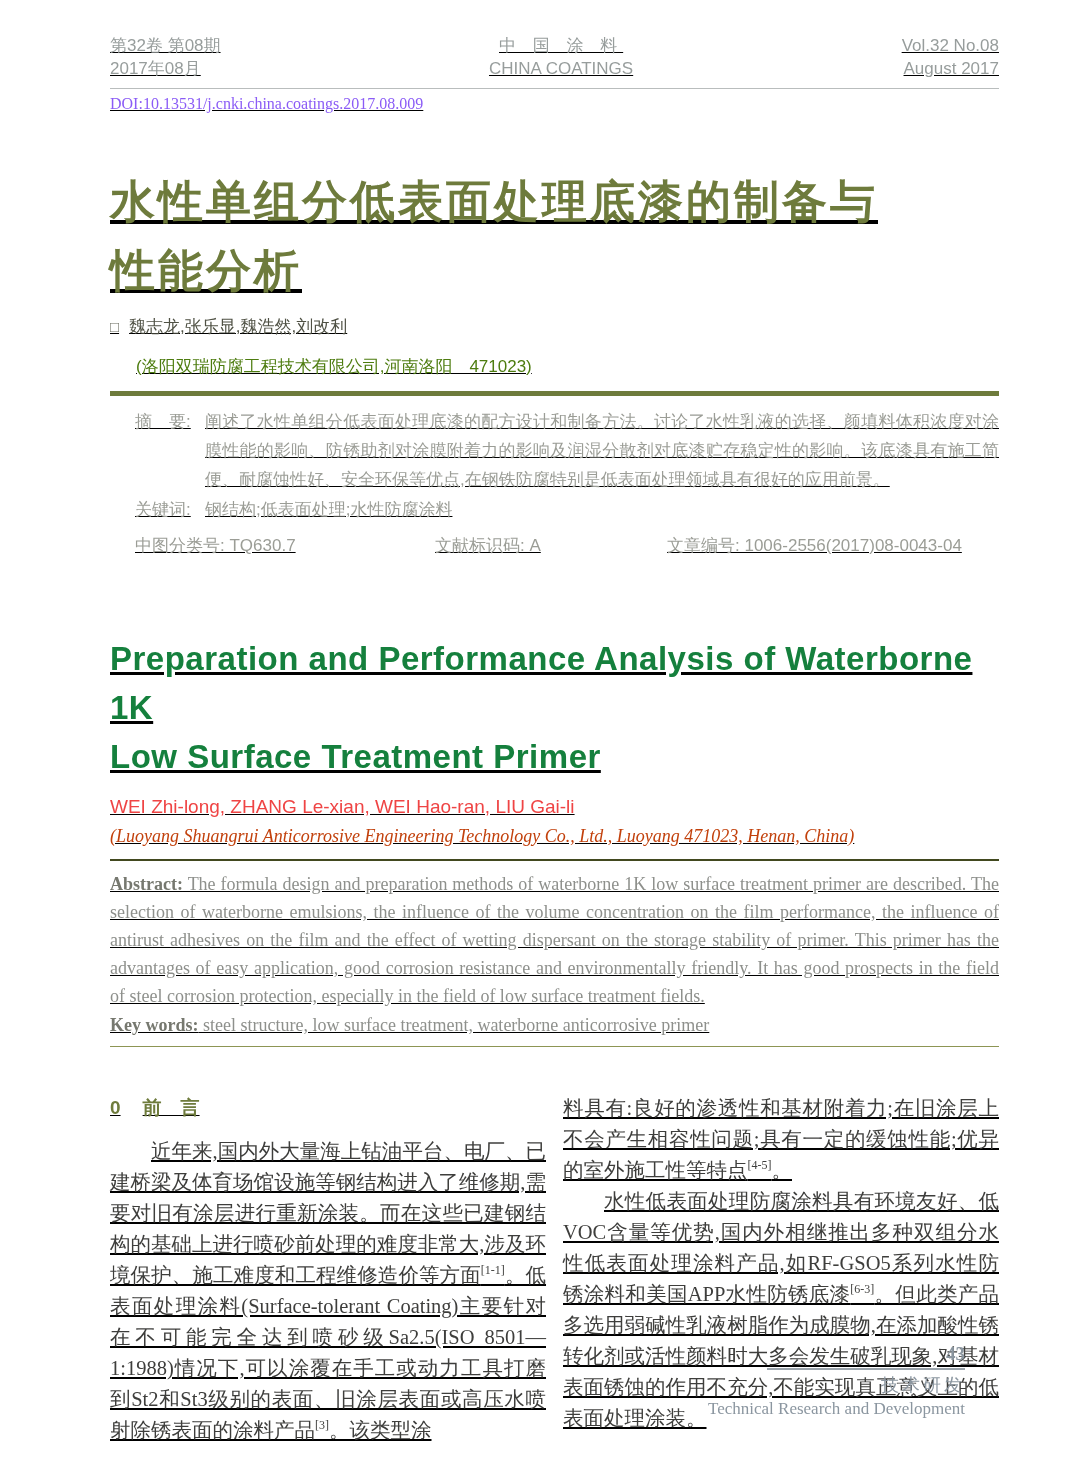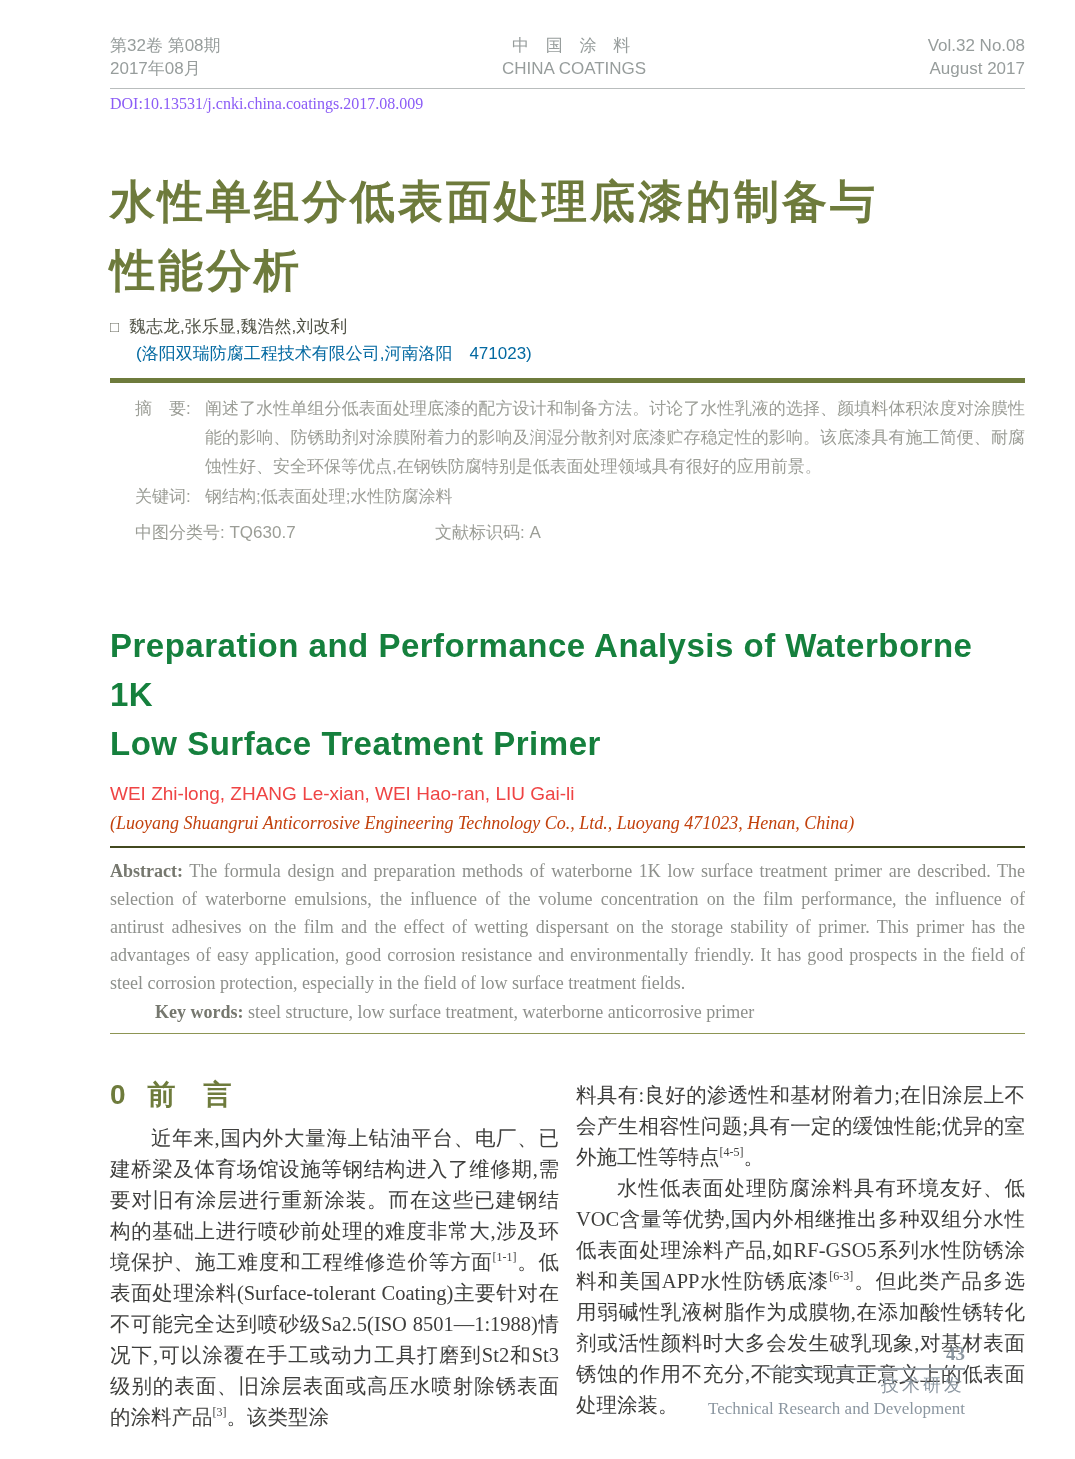--- a/index.html
+++ b/index.html
@@ -1,37 +1,37 @@
 <!DOCTYPE html>
 <html><head>
 <meta charset="utf-8">
 <style>
   html,body{margin:0;padding:0;background:#e8e8e8;}
   .page{
     width:1075px;height:1459px;background:#ffffff;margin:0 auto;
-    box-sizing:border-box;padding:34px 50px 0 110px;position:relative;
-    font-family:"Liberation Sans",sans-serif;overflow:hidden;
+    box-sizing:border-box;padding:34px 76px 0 110px;position:relative;
+    font-family:"Liberation Sans",sans-serif;overflow:hidden;text-decoration:underline;
   }
   
   .jheader{display:flex;justify-content:space-between;align-items:flex-start;
     color:#979d9c;font-size:17px;line-height:23px;
     border-bottom:1px solid #b9bdbd;padding-bottom:8px;}
   .jh-left{text-align:left;}
   .jh-center{text-align:center;}
   .jh-center .cn{letter-spacing:6px;}
   .jh-right{text-align:right;}
   .doi{font-family:"Liberation Serif",serif;color:#8b5cf6;font-size:16px;
     margin-top:4px;line-height:22px;}
   
   .cn-title{color:#6e7b3c;font-weight:bold;font-size:45px;line-height:69px;
     letter-spacing:3px;margin-top:52px;}
   .cn-authors{margin-top:10px;color:#4f5144;font-size:17px;line-height:24px;
     display:flex;align-items:center;}
   .author-marker{color:#6a6c60;font-size:15px;margin-right:10px;}
-  .cn-affiliation{color:#0369a1;font-size:17px;line-height:24px;margin-top:3px;
+  .cn-affiliation{color:#4d7c0f;font-size:17px;line-height:24px;margin-top:16px;
     padding-left:26px;}
   .thick-rule{height:5px;background:#6e7b3c;margin-top:12px;}
   
   .cn-abstract{color:#9b9d96;font-size:17px;line-height:29px;margin-top:11px;
     padding-left:25px;}
   .abs-row{display:flex;}
   .abs-label{flex:none;width:70px;}
   .abs-text{flex:1;text-align:justify;}
   .kw-row{margin-top:1px;}
   .clc-row{margin-top:7px;display:flex;}
@@ -41,29 +41,29 @@
   .en-title{color:#15803d;font-weight:bold;font-size:33px;line-height:49px;
     margin-top:74px;letter-spacing:0.5px;}
   .en-authors{color:#ef4444;font-size:19px;line-height:25px;margin-top:13px;}
   .en-affiliation{font-family:"Liberation Serif",serif;font-style:italic;
     color:#c2410c;font-size:18px;line-height:25px;margin-top:5px;}
   .dark-rule{height:2px;background:#42491f;margin-top:10px;}
   .en-abstract{font-family:"Liberation Serif",serif;color:#8e908c;font-size:18px;
     line-height:28px;text-align:justify;margin-top:9px;}
   .en-abstract b{color:#76786f;}
   .en-kw{font-family:"Liberation Serif",serif;color:#8e908c;font-size:18px;
-    line-height:28px;margin-top:1px;margin-left:45px;}
+    line-height:28px;margin-top:1px;}
   .en-kw b{color:#76786f;}
   .thin-rule{height:1px;background:#8d9554;margin-top:7px;}
   
   .bodycols{display:flex;gap:17px;margin-top:46px;}
   .col{flex:1;font-family:"Liberation Serif",serif;color:#3e3e3c;
     font-size:20.5px;line-height:31px;text-align:justify;}
   .section-heading{font-family:"Liberation Sans",sans-serif;color:#6e7b3c;
-    font-weight:bold;font-size:28px;line-height:30px;margin:0 0 13px 0;}
+    font-weight:bold;font-size:19px;line-height:30px;margin:0 0 13px 0;}
   .section-heading .num{margin-right:22px;}
   .col p{margin:0;}
   .col p.ind{text-indent:2em;}
   .col sup{font-size:12px;line-height:0;}
   
   .pfooter{position:absolute;right:110px;bottom:38px;text-align:right;
     font-family:"Liberation Serif",serif;color:#8b96a0;}
   .pf-num{font-size:19px;font-weight:bold;line-height:22px;}
   .pf-rule{width:198px;border-top:2px solid #9aa3ab;margin:3px 0 3px auto;}
   .pf-cn{font-size:18px;letter-spacing:3px;line-height:24px;}
@@ -108,20 +108,21 @@
       <span class="abs-label">摘　要:</span>
       <span class="abs-text">阐述了水性单组分低表面处理底漆的配方设计和制备方法。讨论了水性乳液的选择、颜填料体积浓度对涂膜性能的影响、防锈助剂对涂膜附着力的影响及润湿分散剂对底漆贮存稳定性的影响。该底漆具有施工简便、耐腐蚀性好、安全环保等优点,在钢铁防腐特别是低表面处理领域具有很好的应用前景。</span>
     </div>
     <div class="abs-row kw-row">
       <span class="abs-label">关键词:</span>
       <span class="abs-text">钢结构;低表面处理;水性防腐涂料</span>
     </div>
     <div class="clc-row">
       <span class="c1">中图分类号: TQ630.7</span>
       <span class="c2">文献标识码: A</span>
+      <span class="c3">文章编号: 1006-2556(2017)08-0043-04</span>
     </div>
   </div>
 
   <div class="en-title">
     <div>Preparation and Performance Analysis of Waterborne 1K</div>
     <div>Low Surface Treatment Primer</div>
   </div>
   <div class="en-authors">WEI Zhi-long, ZHANG Le-xian, WEI Hao-ran, LIU Gai-li</div>
   <div class="en-affiliation">(Luoyang Shuangrui Anticorrosive Engineering Technology Co., Ltd., Luoyang 471023, Henan, China)</div>
 

